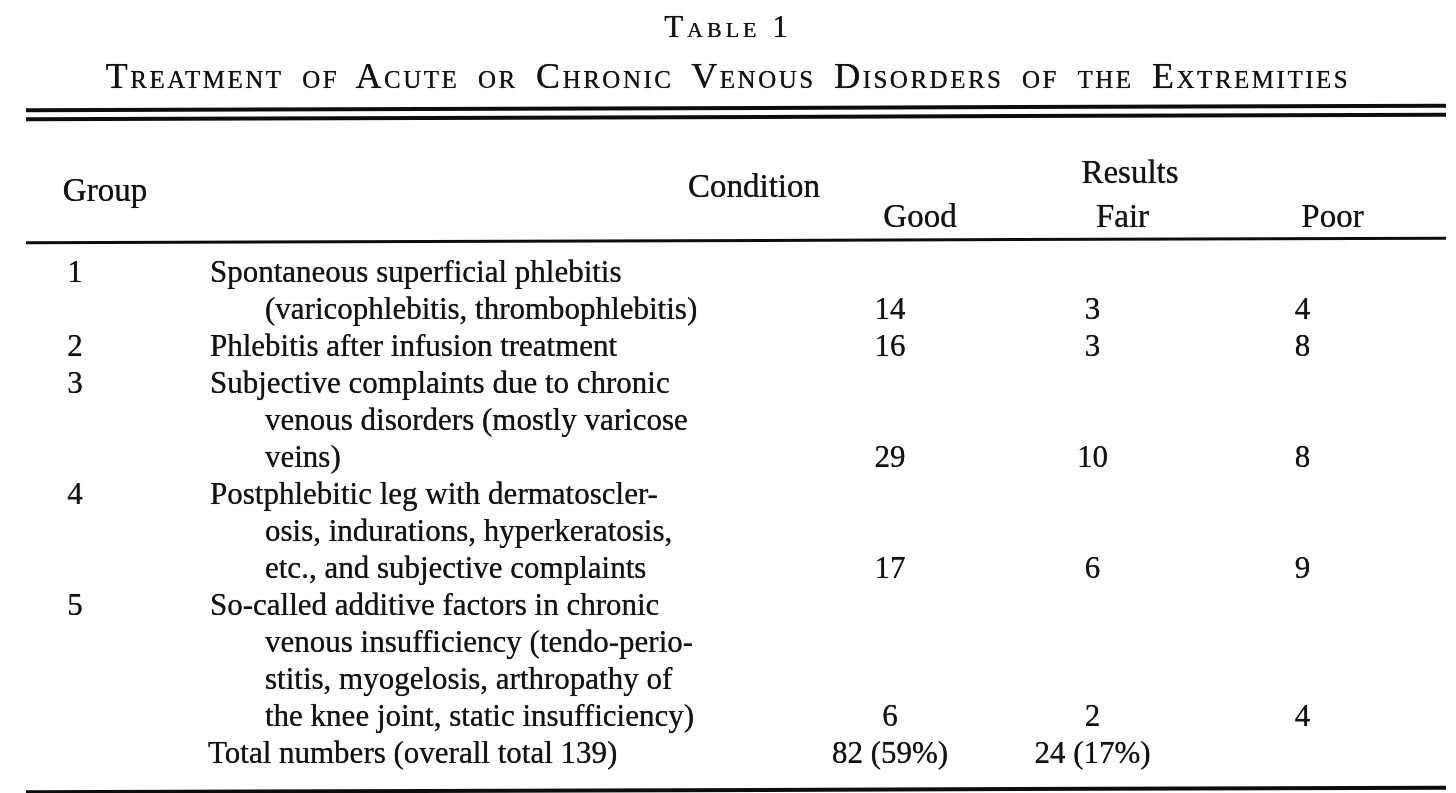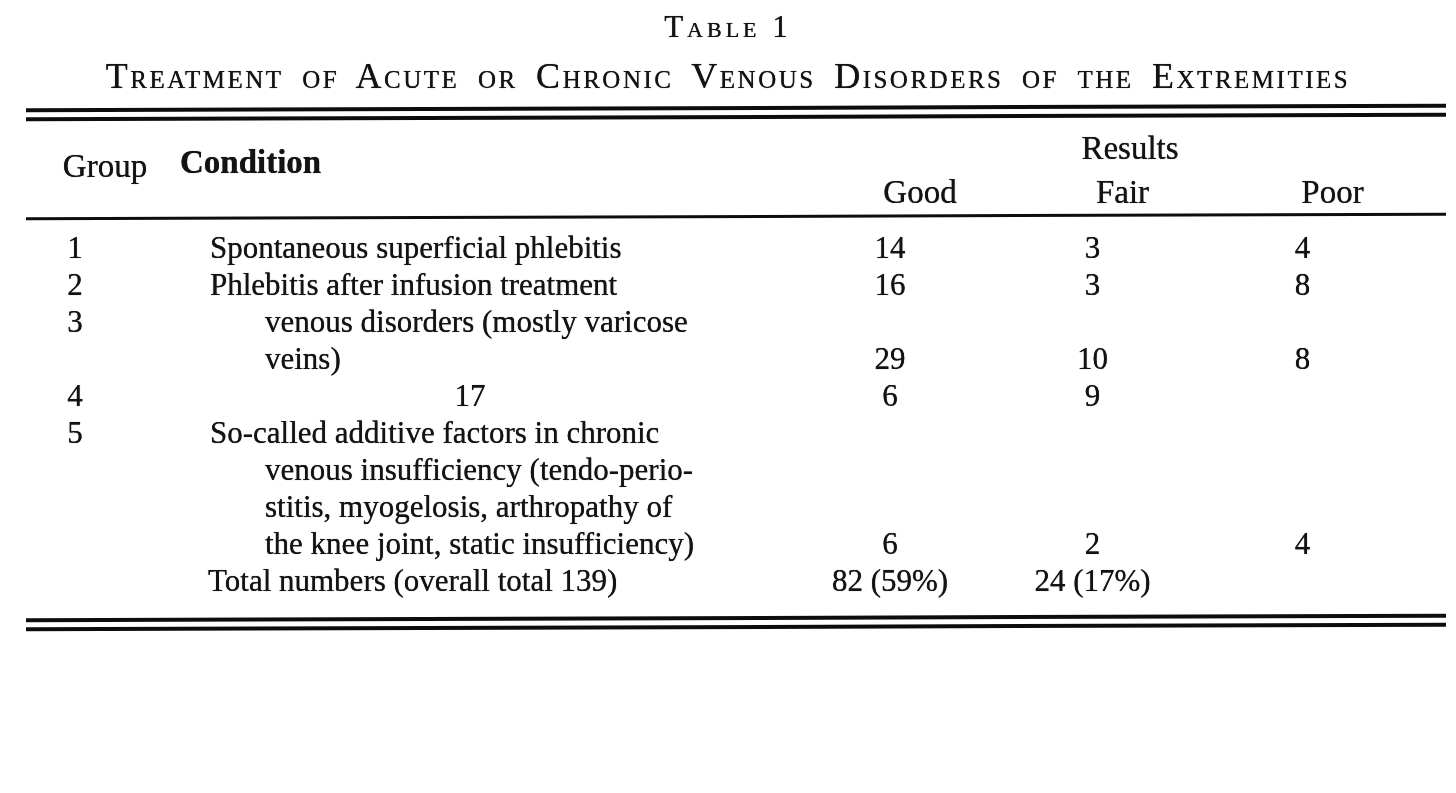--- a/index.html
+++ b/index.html
@@ -35,25 +35,26 @@
   .rule { background: #0d0d0d; margin-left: 26px; width: 1420px; transform: rotate(-0.18deg); }
   .rule-thick { height: 4px; }
   .rule-thin  { height: 3px; }
   .rule-gap   { height: 5px; background: transparent; }
   .double-top { margin-top: 9px; }
   .tablegrid {
     display: grid;
     grid-template-columns: 150px 640px 200px 205px 215px;
     margin-left: 30px;
     width: 1410px;
+    margin-top: 24px;
   }
   .thead { height: 96px; align-items: start; }
   .head-label { font-size: 33px; line-height: 40px; }
   .head-group { text-align: center; padding-top: 27px; }
-  .head-condition { text-align: left; padding-top: 23px; font-weight: bold; }
+  .head-condition { text-align: right; padding-top: 23px; }
   .results-span {
     grid-column: 3 / 6;
     display: flex;
     flex-direction: column;
     padding-top: 7px;
   }
   .results-label { text-align: center; font-size: 33px; line-height: 44px; }
   .gfp-row {
     display: grid;
     grid-template-columns: 200px 205px 215px;
@@ -98,49 +99,56 @@
   </div>
 
   <div class="rule rule-thin"></div>
 
   <div class="tbody">
 
     <div class="trow">
       <div class="cell-group">1</div>
       <div class="cell-condition">
         <div class="cond-line">Spontaneous superficial phlebitis</div>
+        <div class="cond-line cont">(varicophlebitis, thrombophlebitis)</div>
       </div>
       <div class="cell-val">14</div>
       <div class="cell-val">3</div>
       <div class="cell-val">4</div>
     </div>
 
     <div class="trow">
       <div class="cell-group">2</div>
       <div class="cell-condition">
         <div class="cond-line">Phlebitis after infusion treatment</div>
       </div>
       <div class="cell-val">16</div>
       <div class="cell-val">3</div>
       <div class="cell-val">8</div>
     </div>
 
     <div class="trow">
       <div class="cell-group">3</div>
       <div class="cell-condition">
+        <div class="cond-line">Subjective complaints due to chronic</div>
         <div class="cond-line cont">venous disorders (mostly varicose</div>
         <div class="cond-line cont">veins)</div>
       </div>
       <div class="cell-val">29</div>
       <div class="cell-val">10</div>
       <div class="cell-val">8</div>
     </div>
 
     <div class="trow">
       <div class="cell-group">4</div>
+      <div class="cell-condition">
+        <div class="cond-line">Postphlebitic leg with dermatoscler-</div>
+        <div class="cond-line cont">osis, indurations, hyperkeratosis,</div>
+        <div class="cond-line cont">etc., and subjective complaints</div>
+      </div>
       <div class="cell-val">17</div>
       <div class="cell-val">6</div>
       <div class="cell-val">9</div>
     </div>
 
     <div class="trow">
       <div class="cell-group">5</div>
       <div class="cell-condition">
         <div class="cond-line">So-called additive factors in chronic</div>
         <div class="cond-line cont">venous insufficiency (tendo-perio-</div>

